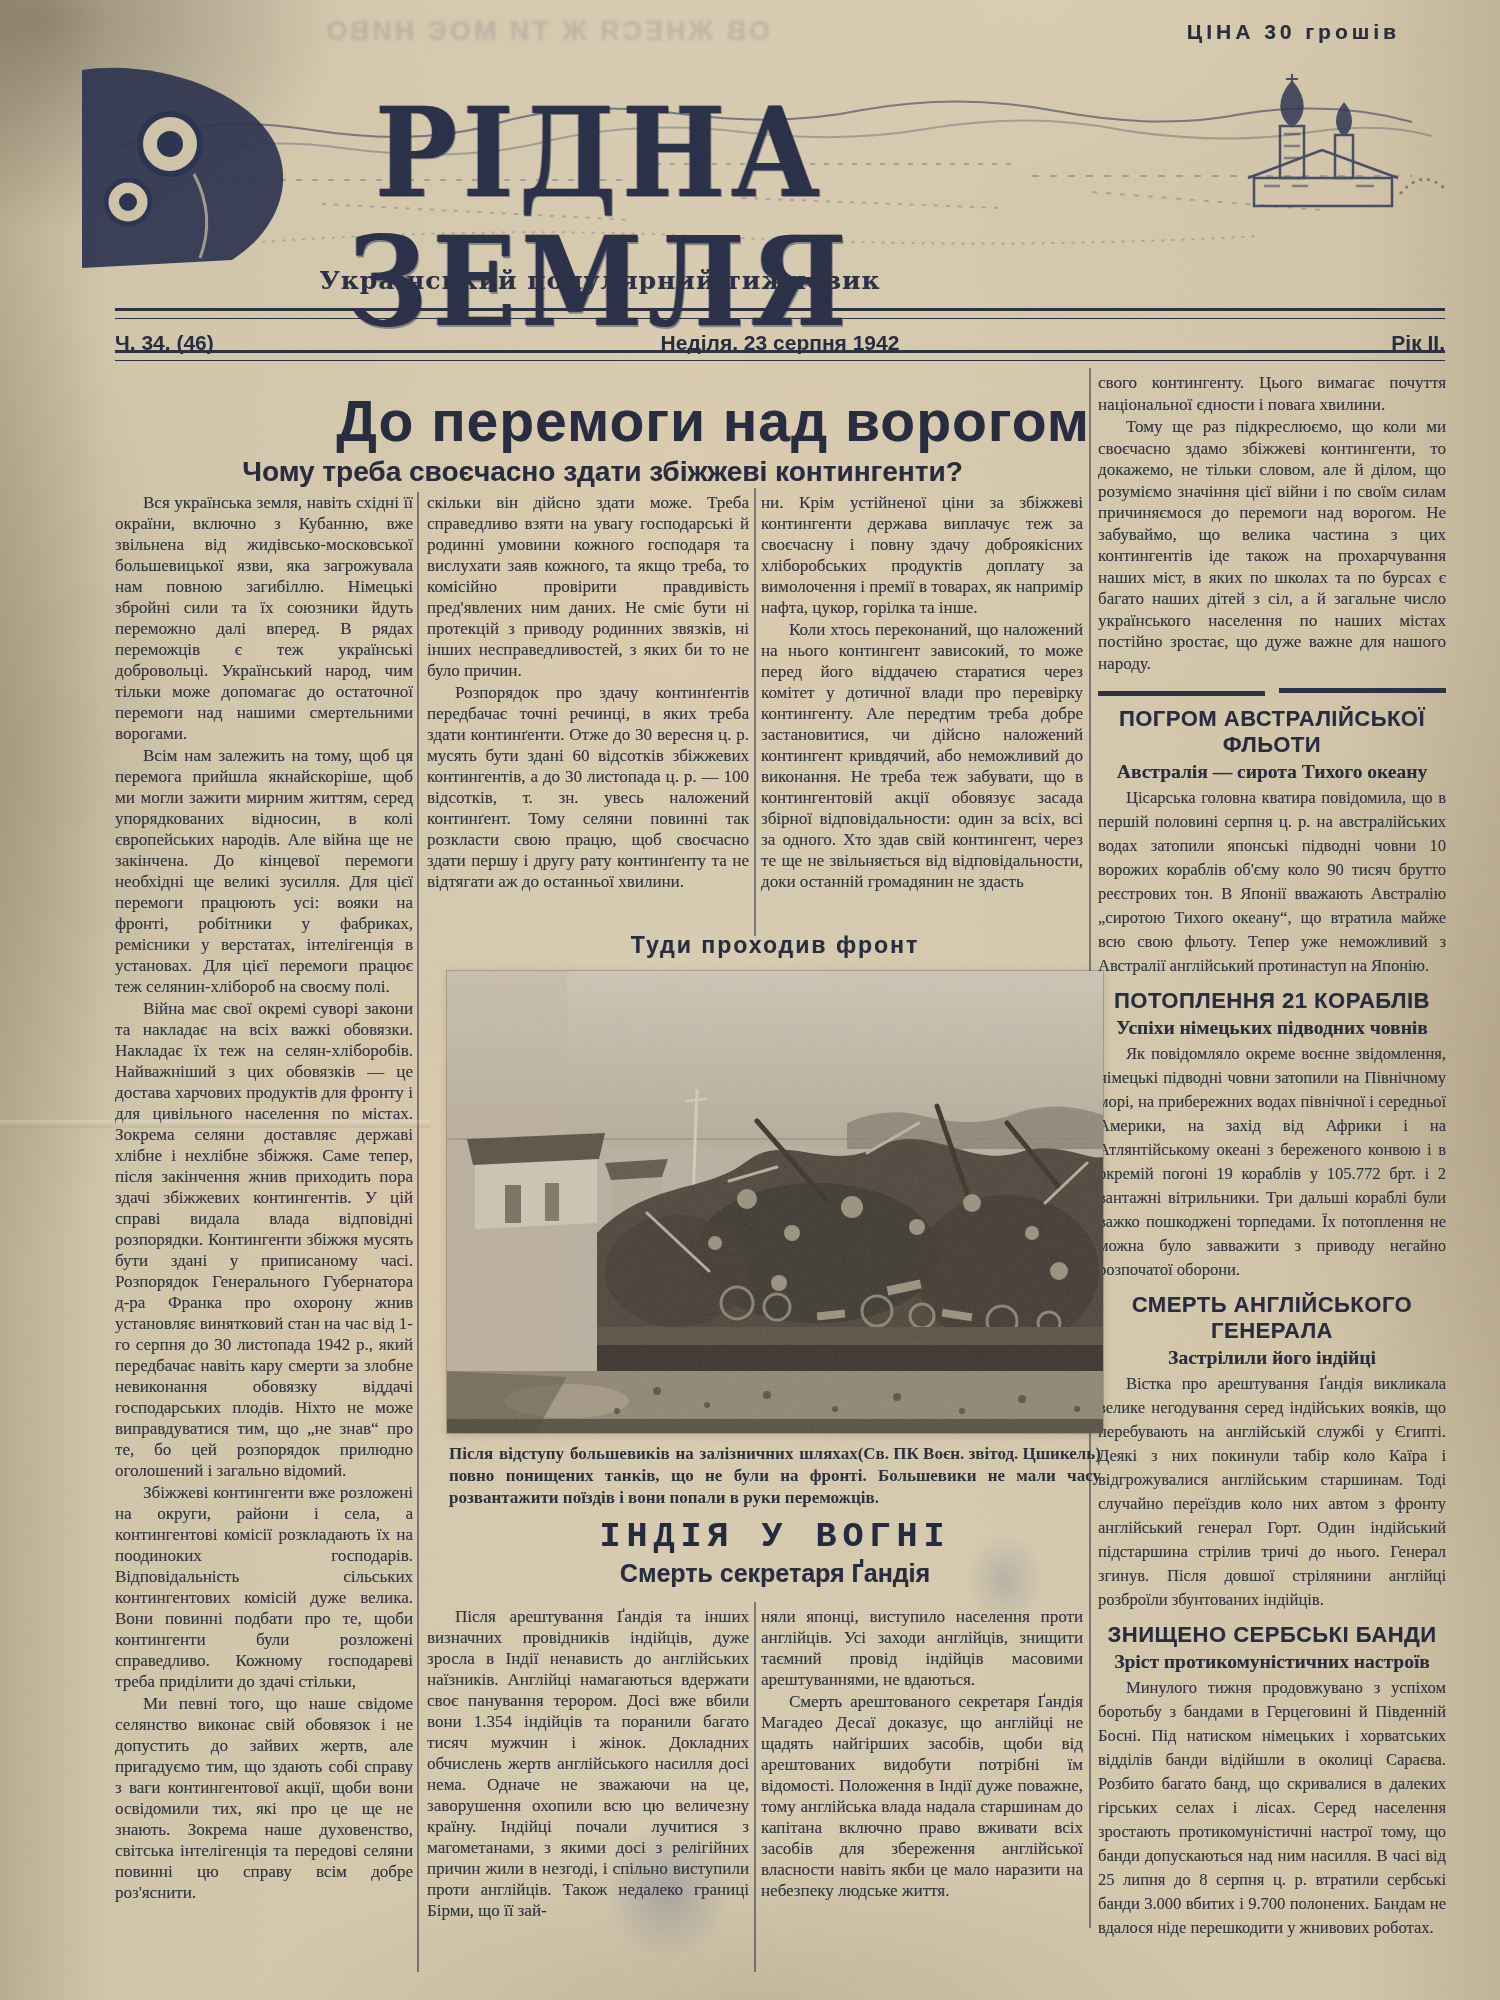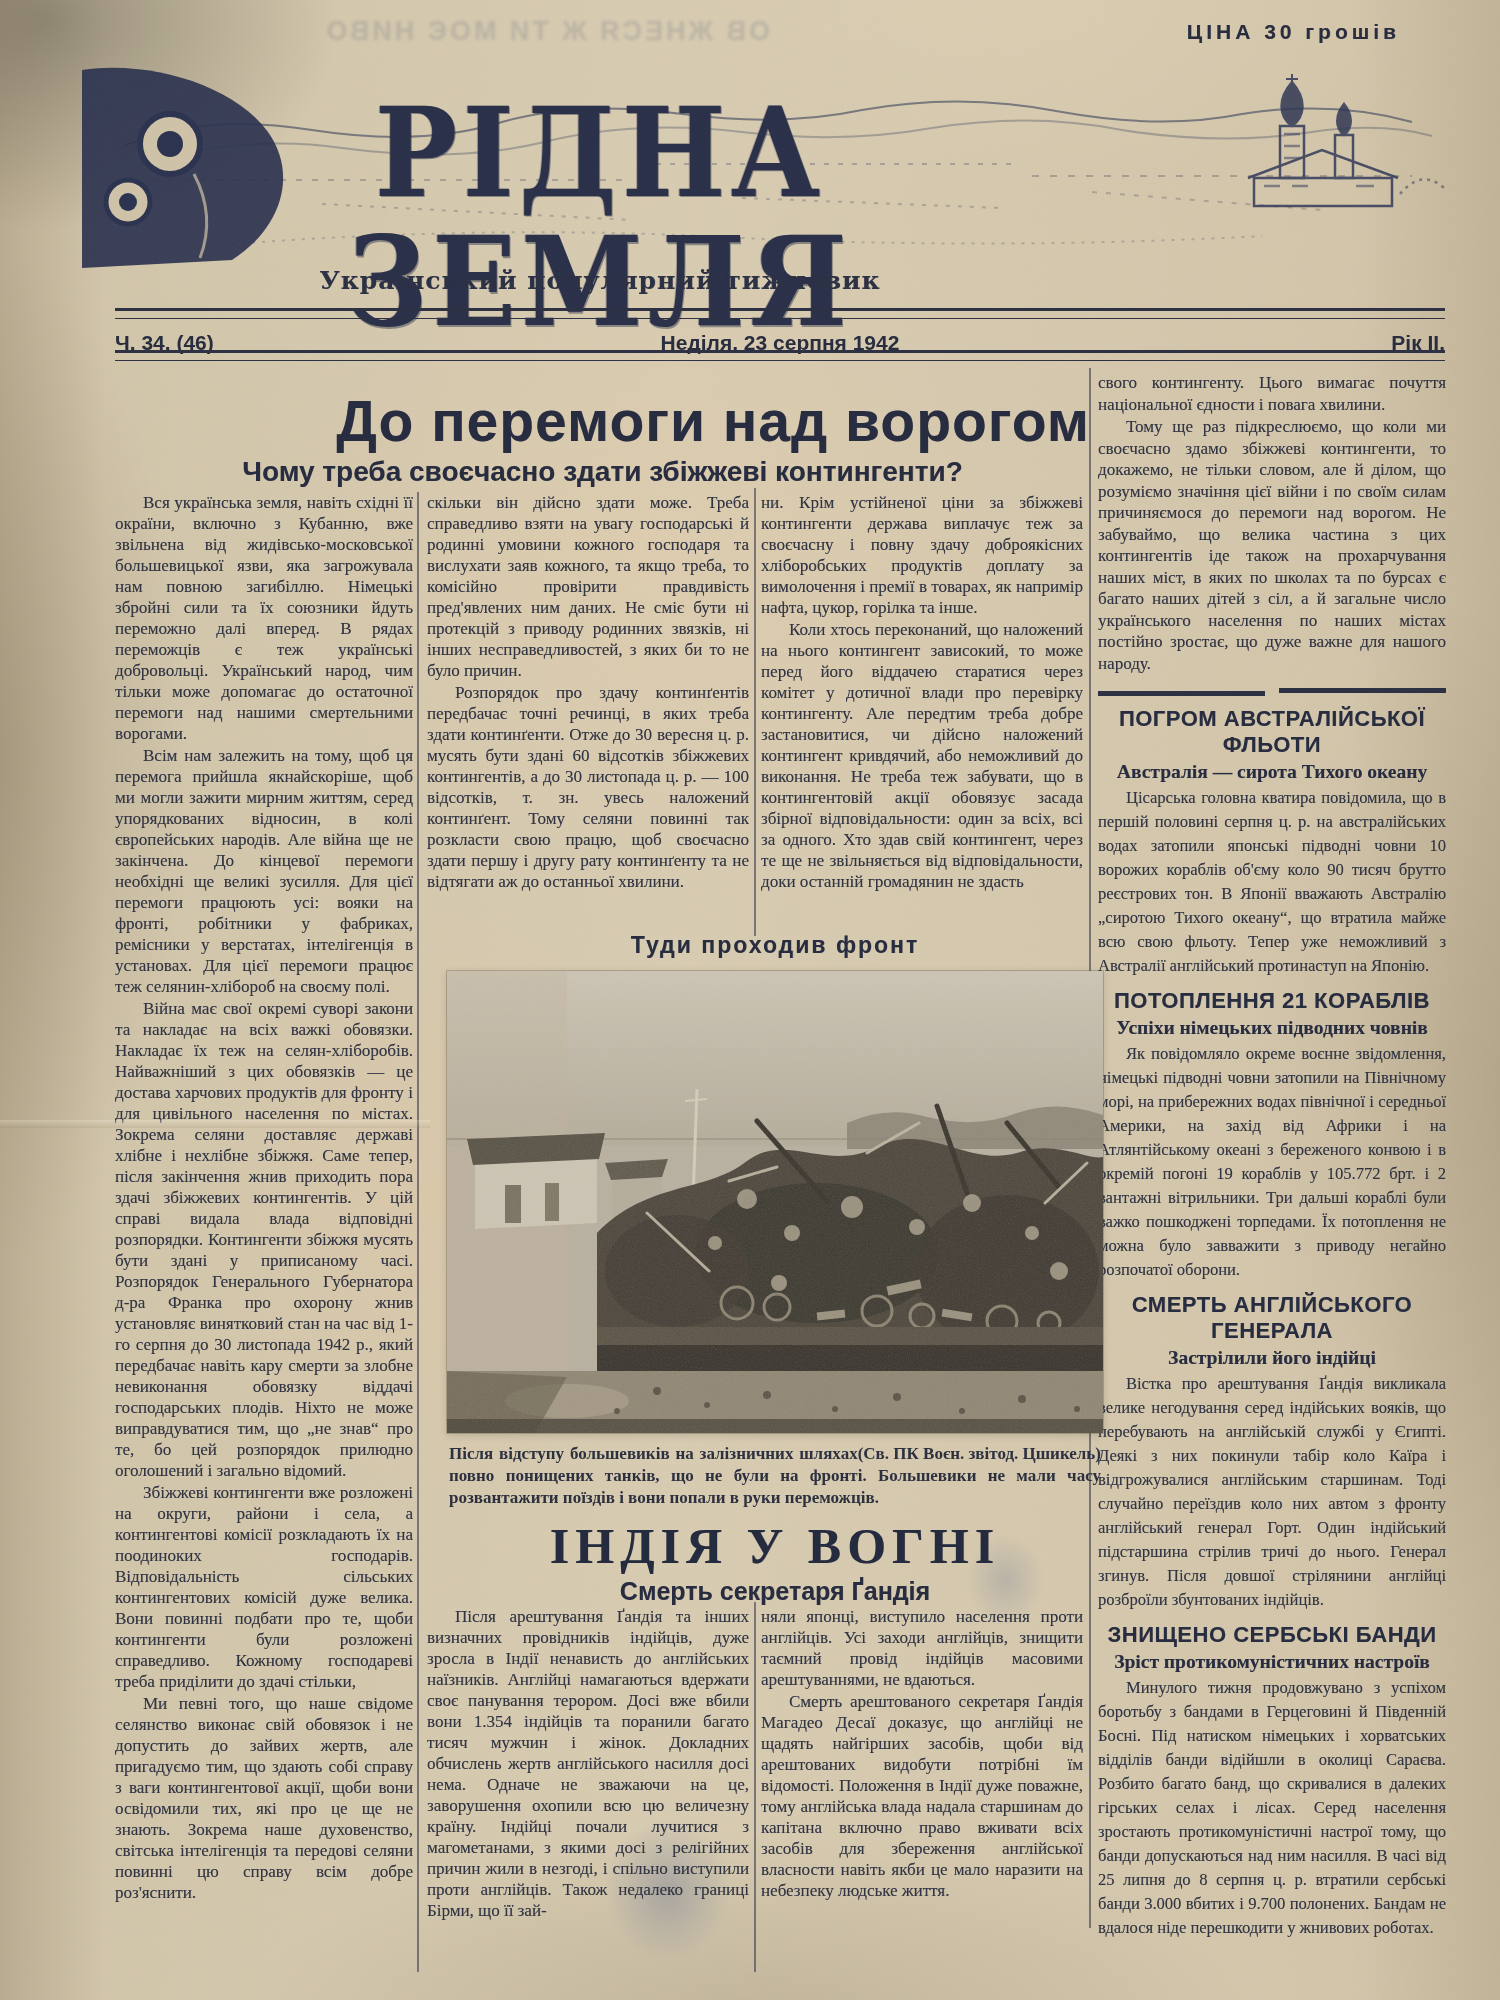--- a/index.html
+++ b/index.html
@@ -60,22 +60,22 @@
   .brief h4{margin:0 0 3px 0;text-align:center;font-size:19.5px;font-weight:bold;color:#262b3f;line-height:23px;}
   .brief p{font-size:16.5px;line-height:24px;}
   
   #photo-block{left:427px;top:932px;width:656px;padding-left:20px;}
   #kicker{text-align:center;font-family:"Liberation Sans",sans-serif;font-weight:bold;
     font-size:23px;letter-spacing:2px;color:#262b3f;}
   #photo{display:block;margin-top:12px;width:656px;height:462px;
     box-shadow:0 0 0 1px rgba(60,55,45,.25), 0 2px 8px rgba(60,55,45,.2);}
   #caption{margin:10px 2px 0 2px;text-align:justify;font-weight:bold;font-size:17px;line-height:22px;color:#2b2f3e;}
   #caption .credit{float:right;}
-  #india-headline{margin-top:8px;text-align:center;font-family:Liberation Serif, serif;
-    font-weight:bold;font-size:50px;letter-spacing:6px;color:#242a3e;}
+  #india-headline{margin-top:8px;text-align:center;font-family:Liberation Mono, monospace;
+    font-weight:bold;font-size:35px;letter-spacing:6px;color:#242a3e;}
   #india-subhead{margin-top:2px;text-align:center;font-family:"Liberation Sans",sans-serif;
     font-weight:bold;font-size:25px;color:#262b3f;}
   #india1{left:427px;top:1606px;width:322px;height:382px;}
   #india2{left:761px;top:1606px;width:322px;height:382px;}
   
   #grain-overlay{position:absolute;inset:0;pointer-events:none;opacity:.5;}
   #crease{position:absolute;left:0;top:1120px;width:430px;height:8px;
     background:linear-gradient(rgba(255,250,235,.25),rgba(120,105,80,.12));pointer-events:none;}
 </style>
 </head>

